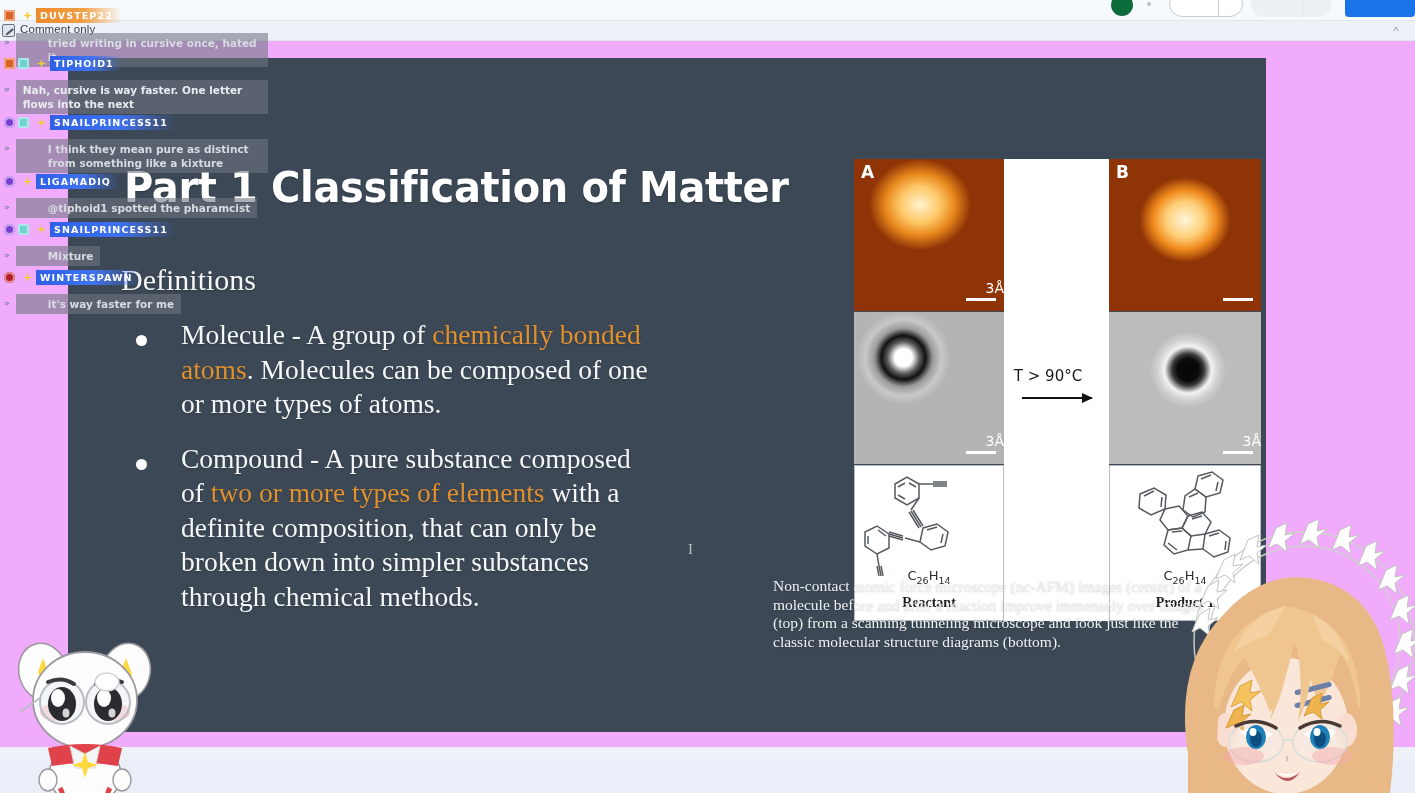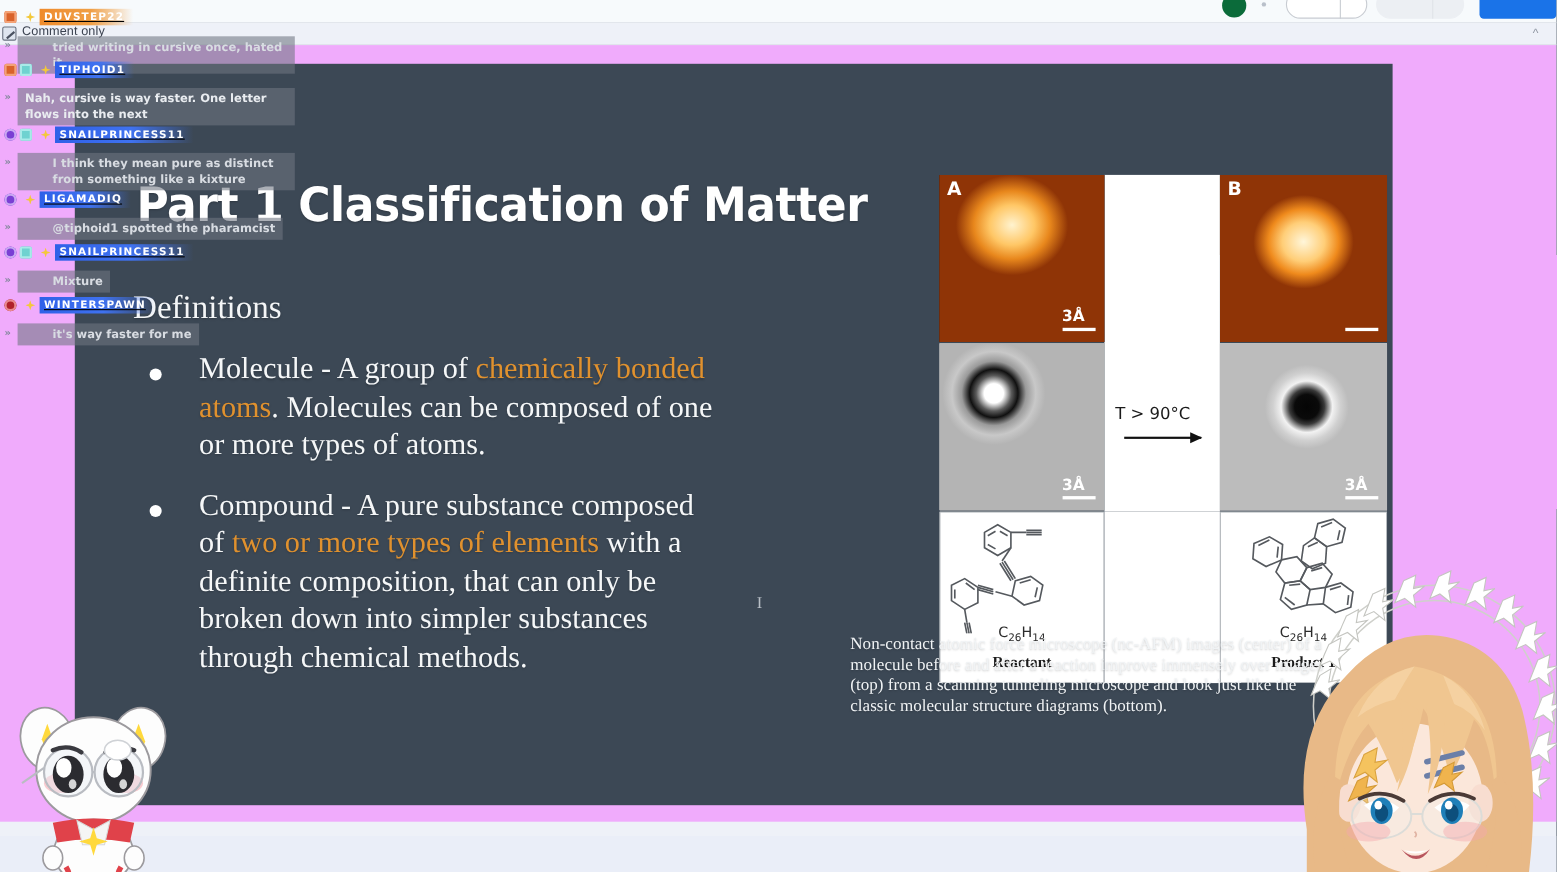--- a/index.html
+++ b/index.html
@@ -163,22 +163,22 @@
       radial-gradient(ellipse 26% 24% at 50% 70%, #ffeec4 0%, #ffc566 44%, #dd7a12 72%, #7d2c05 100%),
       radial-gradient(ellipse 72% 68% at 50% 50%, #6e2604 0%, #3a1202 58%, #120500 100%),
       #0c0300;
   }
   .panel-letter {
     position:absolute; left:7px; top:3px;
     font-family:"DejaVu Sans", sans-serif; font-weight:700;
     font-size:17px; color:#ffffff;
   }
   .scalebar-label {
-    position:absolute; right:18px; bottom:15px;
-    font-family:"DejaVu Sans", sans-serif; font-weight:700;
+    position:absolute; right:0; bottom:15px;
+    font-family:"DejaVu Sans", sans-serif; font-weight:400;
     font-size:14px; color:#ffffff;
   }
   .scalebar {
     position:absolute; right:8px; bottom:10px; width:30px; height:3px;
     background:#ffffff;
   }
   .scalebar-label.dark { color:#ffffff; }
   .afm {
     width:100%; height:100%;
     background:
@@ -240,21 +240,21 @@
     font-size:15.5px; line-height:18.5px; color:#f0f3f5;
     text-shadow:0 1px 2px rgba(0,0,0,.22);
   }
 
   
   #chat-overlay {
     position:absolute; left:0; top:0; width:310px; height:320px;
     z-index:40; pointer-events:none;
   }
   .chat-head {
-    position:absolute; display:flex; align-items:center; height:13px;text-decoration:underline;
+    position:absolute; display:flex; align-items:center; height:13px;
   }
   .badge {
     width:11px; height:11px; border-radius:50%; margin-right:3px;
     flex:0 0 auto;
   }
   .badge.sub-purple { background:#7b3fd4; box-shadow:inset 0 0 0 2px #c9a8f2; }
   .badge.sub-red    { background:#b0202a; box-shadow:inset 0 0 0 2px #e88a8f; }
   .badge.sub-orange {
     background:#d9622a;
     box-shadow:inset 0 0 0 2px #f3a277;

